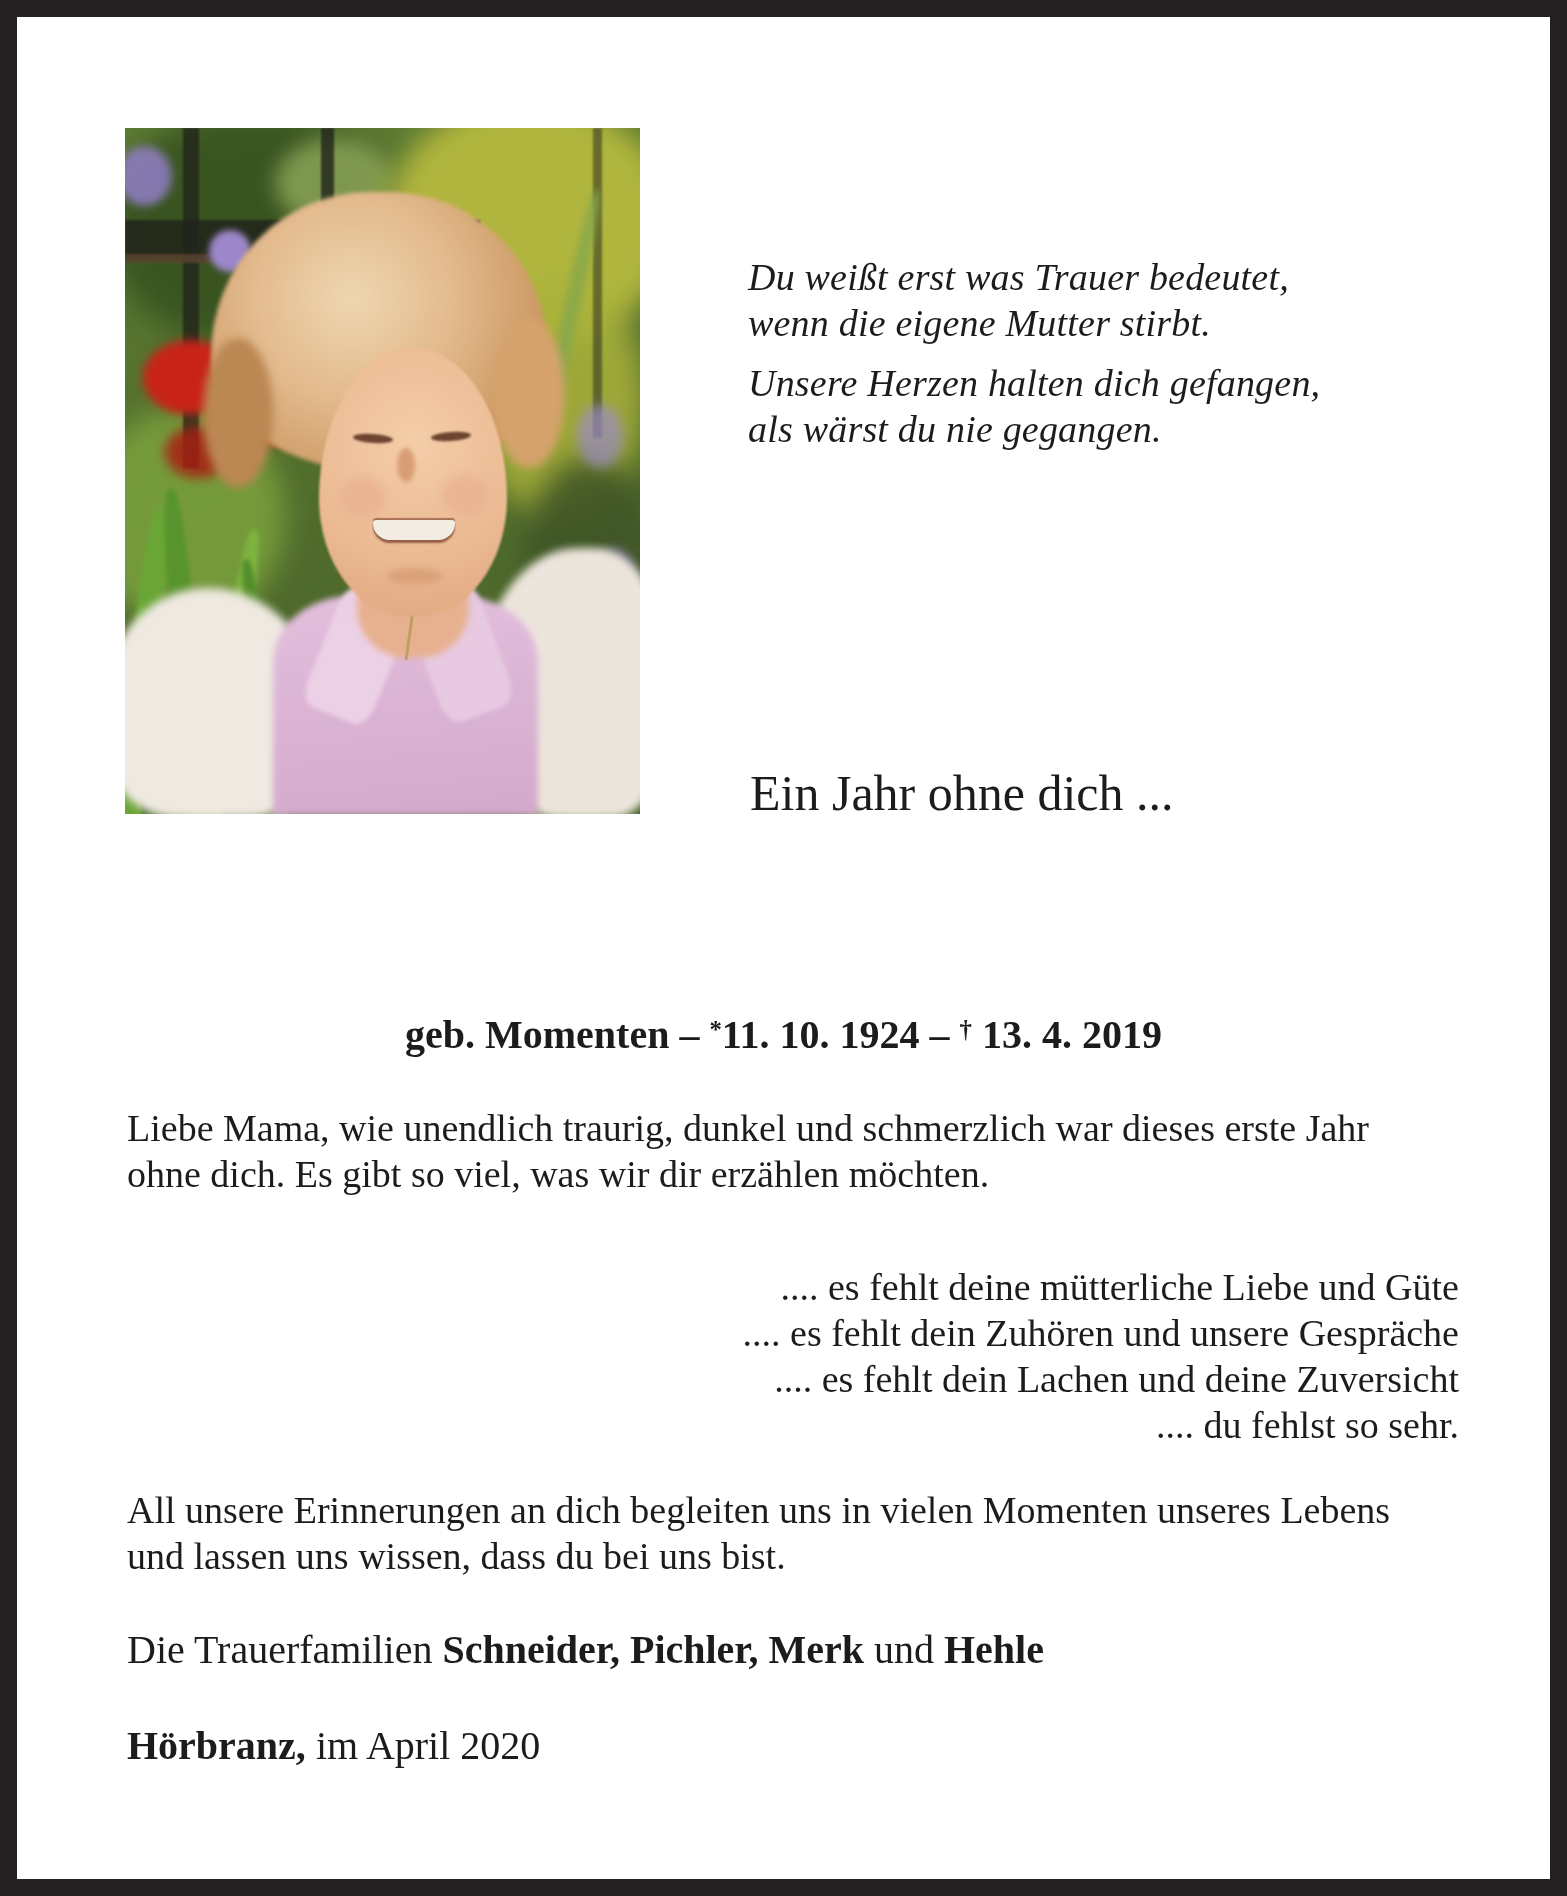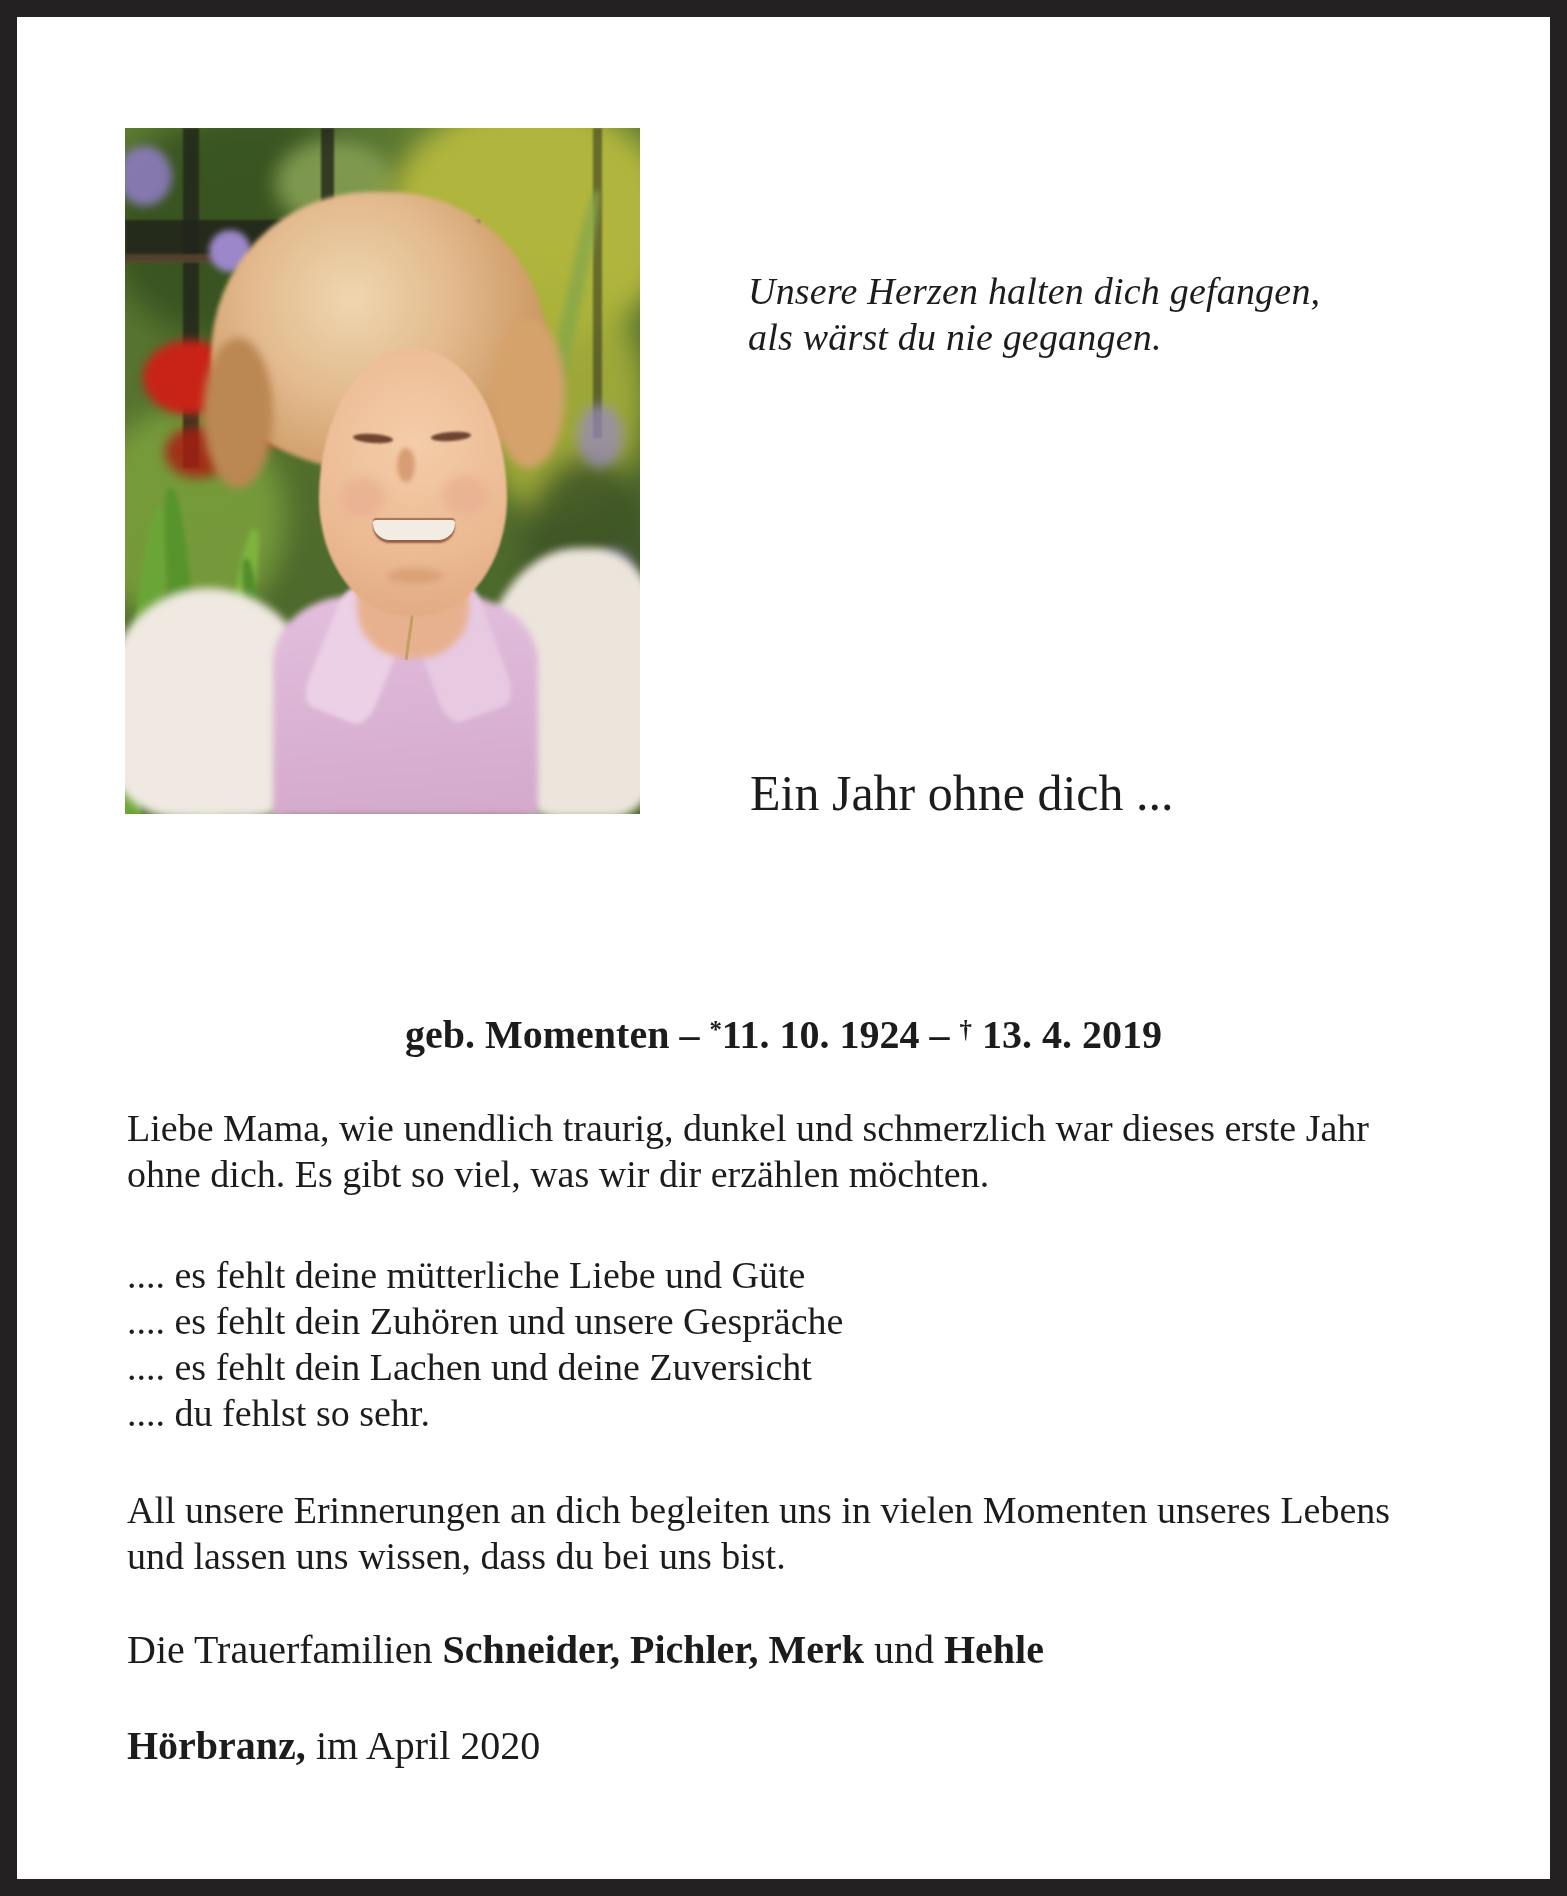--- a/index.html
+++ b/index.html
@@ -43,21 +43,21 @@
   .subtitle{
     position:absolute;left:0;right:0;top:1007px;
     text-align:center;font-weight:bold;font-size:40px;line-height:46px;
   }
   .life-symbol{font-size:.62em;vertical-align:.42em;}
   .para{
     position:absolute;left:127px;width:1320px;
     font-size:38px;line-height:46px;
   }
   .para1{top:1105px;}
-  .missing-list{top:1252px;list-style:none;margin:0;padding:0;}
+  .missing-list{top:1252px;list-style:none;margin:12px;padding:0;text-align:right;}
   .missing-list li{margin:0;padding:0;}
   .para2{top:1487px;}
   .families{
     position:absolute;left:127px;width:1315px;top:1627px;
     text-align:left;font-size:40px;line-height:46px;
   }
   .families b{font-weight:bold;}
   .closing{
     position:absolute;left:127px;top:1723px;
     font-size:40px;line-height:46px;
@@ -116,20 +116,24 @@
     <div class="blob" style="left:228px;top:306px;width:40px;height:9px;background:#6e4531;transform:rotate(4deg);filter:blur(1px);"></div>
     <div class="blob" style="left:306px;top:304px;width:40px;height:9px;background:#6e4531;transform:rotate(-4deg);filter:blur(1px);"></div>
     <div class="blob" style="left:272px;top:320px;width:18px;height:34px;background:#d79d74;filter:blur(2px);"></div>
     <div class="blob" style="left:214px;top:350px;width:46px;height:40px;background:#eab393;filter:blur(5px);"></div>
     <div class="blob" style="left:318px;top:348px;width:46px;height:40px;background:#eab393;filter:blur(5px);"></div>
     <div class="ph" style="left:248px;top:392px;width:82px;height:20px;background:#f3ece2;border-radius:8px 8px 40px 40px;box-shadow:0 3px 2px rgba(122,62,44,.75), 0 -2px 1px rgba(122,62,44,.6);filter:blur(.5px);"></div>
     <div class="blob" style="left:262px;top:440px;width:56px;height:16px;background:#d79d74;opacity:.8;filter:blur(3px);"></div>
   </div>
 
   <div class="poem">
+    <div class="stanza1">
+      <div>Du weißt erst was Trauer bedeutet,</div>
+      <div>wenn die eigene Mutter stirbt.</div>
+    </div>
     <div class="stanza2">
       <div>Unsere Herzen halten dich gefangen,</div>
       <div>als wärst du nie gegangen.</div>
     </div>
   </div>
 
   <div class="intro">Ein Jahr ohne dich ...</div>
 
 
   <div class="subtitle">

